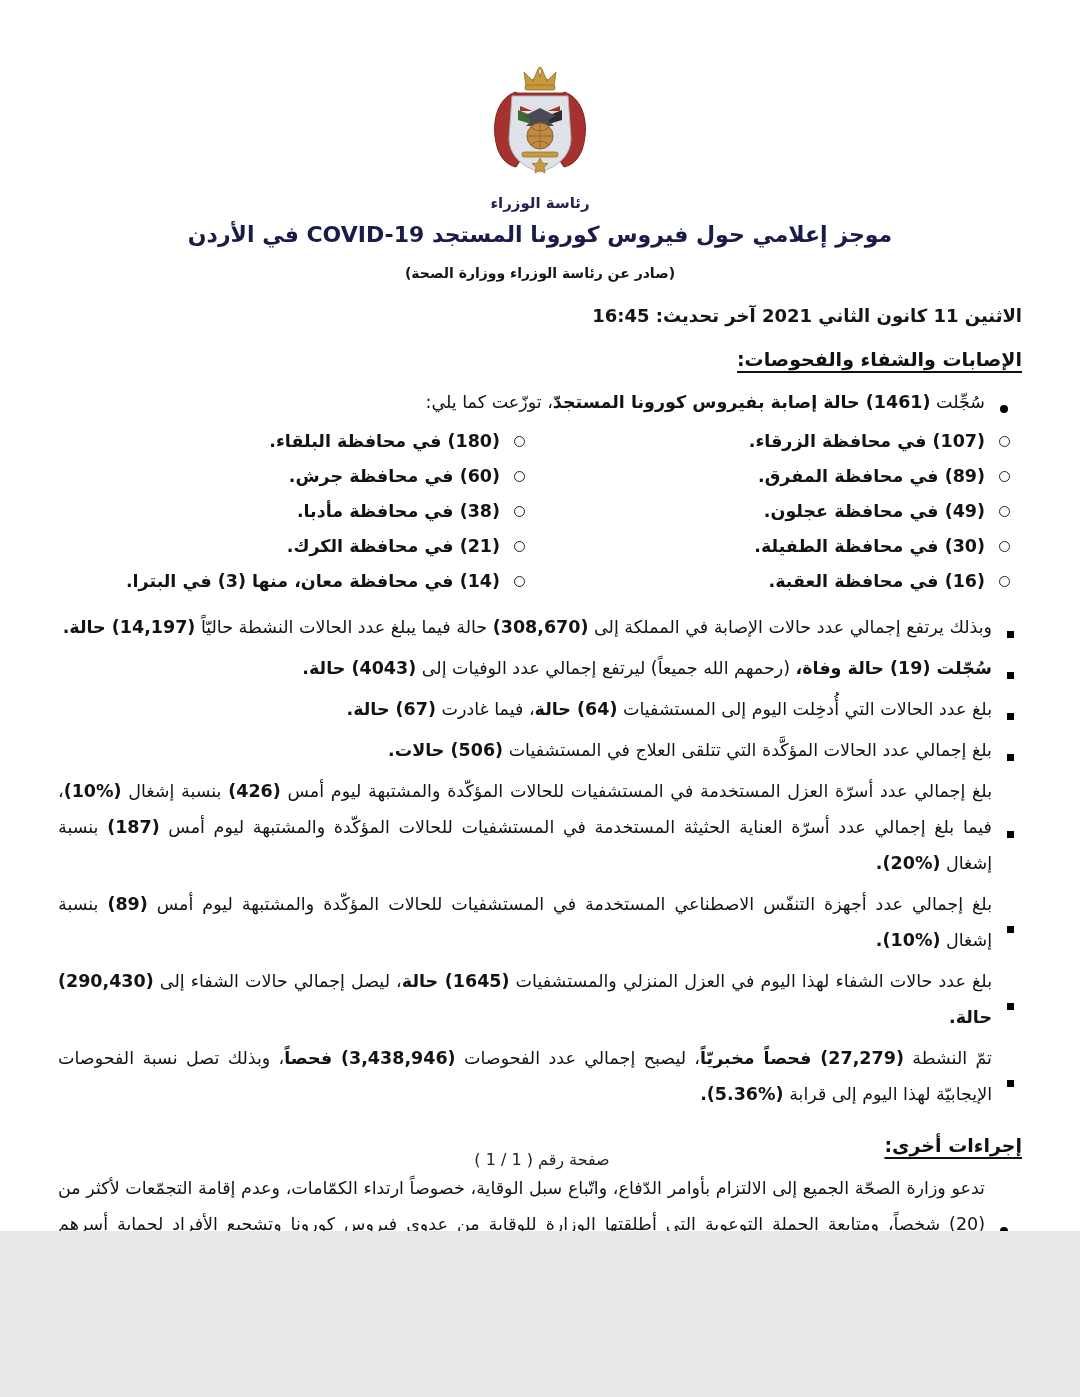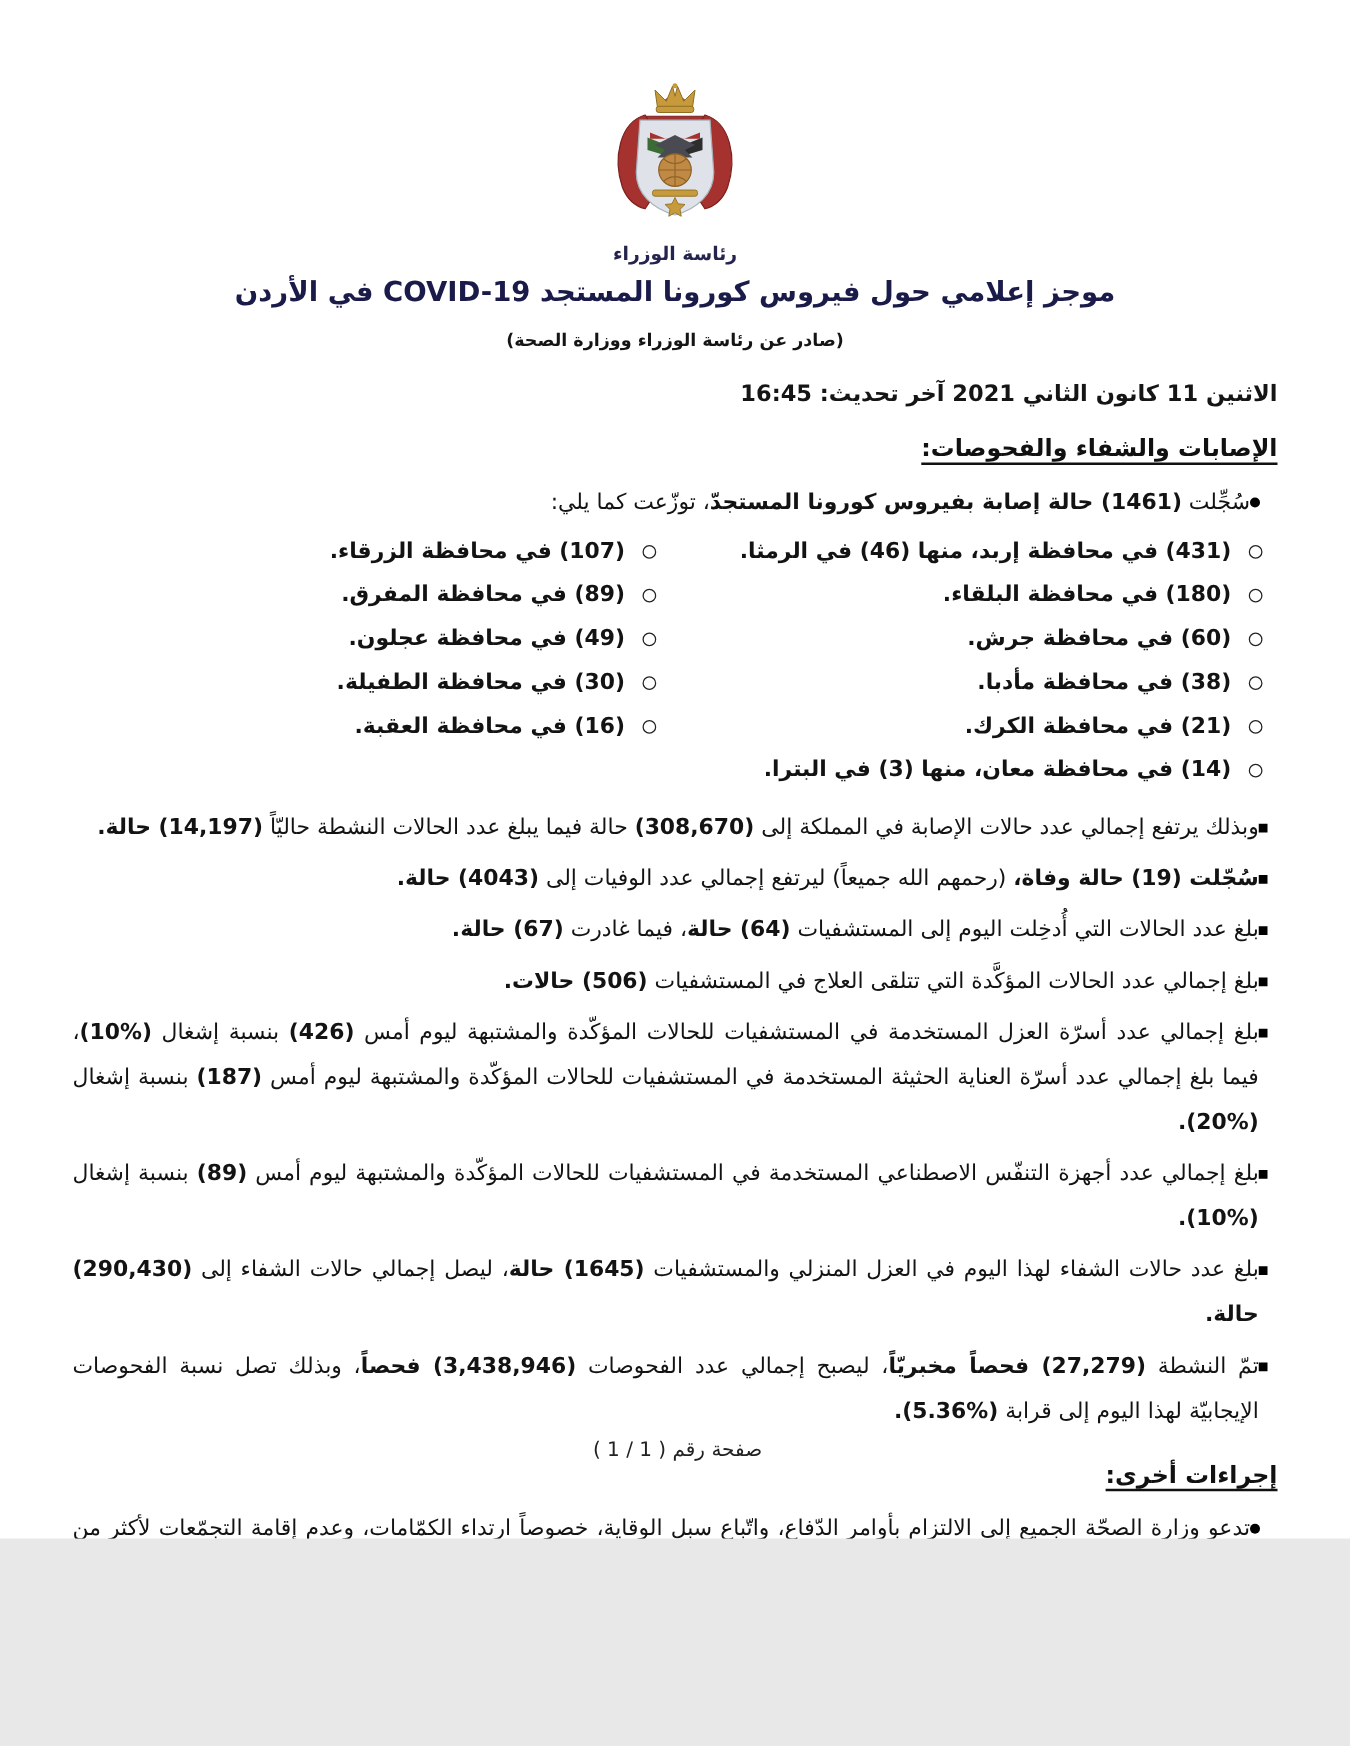--- a/index.html
+++ b/index.html
@@ -42,21 +42,21 @@
   }
   
   h2.section-heading {
     font-size:19px; font-weight:bold;
     color:#111;
     text-decoration:underline;
     text-underline-offset:5px;
     text-decoration-thickness:2px;
     margin:22px 0 14px 0;
   }
-  .bullet-row { display:flex; margin:4px 0; padding-right:14px; }
+  .bullet-row { display:flex; gap:15px; margin:4px 0; padding-right:14px;align-items:center; }
   .bullet-row .marker { flex:0 0 auto; }
   .dot-marker   { width:8px;  height:8px;  background:#000; border-radius:50%; margin-top:14px; }
   .circ-marker  { width:9px;  height:9px;  border:1.7px solid #222; border-radius:50%; margin-top:12px; background:#fff; }
   .sq-marker    { width:7px;  height:7px;  background:#000; margin-top:15px; }
   .rich, .plain {
     margin:0; font-size:17.5px; line-height:36px; color:#131313;
     text-align:justify; text-align-last:start; flex:1 1 auto;
   }
   .b { font-weight:bold; }
   
@@ -119,24 +119,20 @@
   <h2 class="section-heading">الإصابات والشفاء والفحوصات:</h2>
 
   <div class="bullet-row">
     <span class="marker dot-marker"></span>
     <p class="rich"><span>سُجِّلت </span><span class="b">(1461) حالة إصابة بفيروس كورونا المستجدّ</span><span>، توزّعت كما يلي:</span></p>
   </div>
 
   <div class="gov-grid">
 
 
-      <div class="gov-item">
-        <span class="marker circ-marker"></span>
-        <span class="gov-text">(431) في محافظة إربد، منها (46) في الرمثا.</span>
-      </div>
 
       <div class="gov-item">
         <span class="marker circ-marker"></span>
         <span class="gov-text">(107) في محافظة الزرقاء.</span>
       </div>
 
       <div class="gov-item">
         <span class="marker circ-marker"></span>
         <span class="gov-text">(180) في محافظة البلقاء.</span>
       </div>

